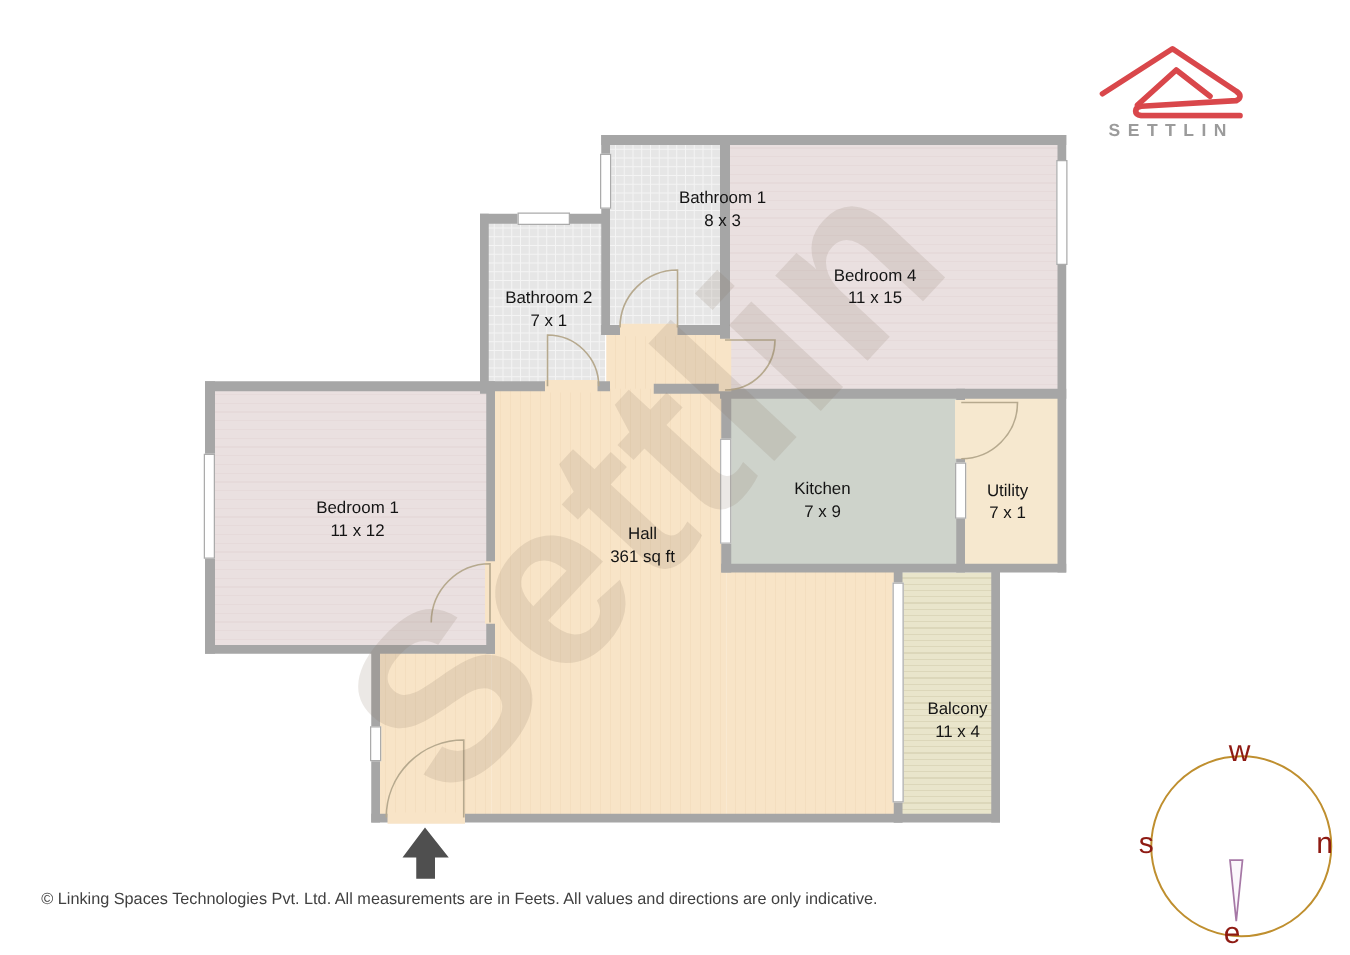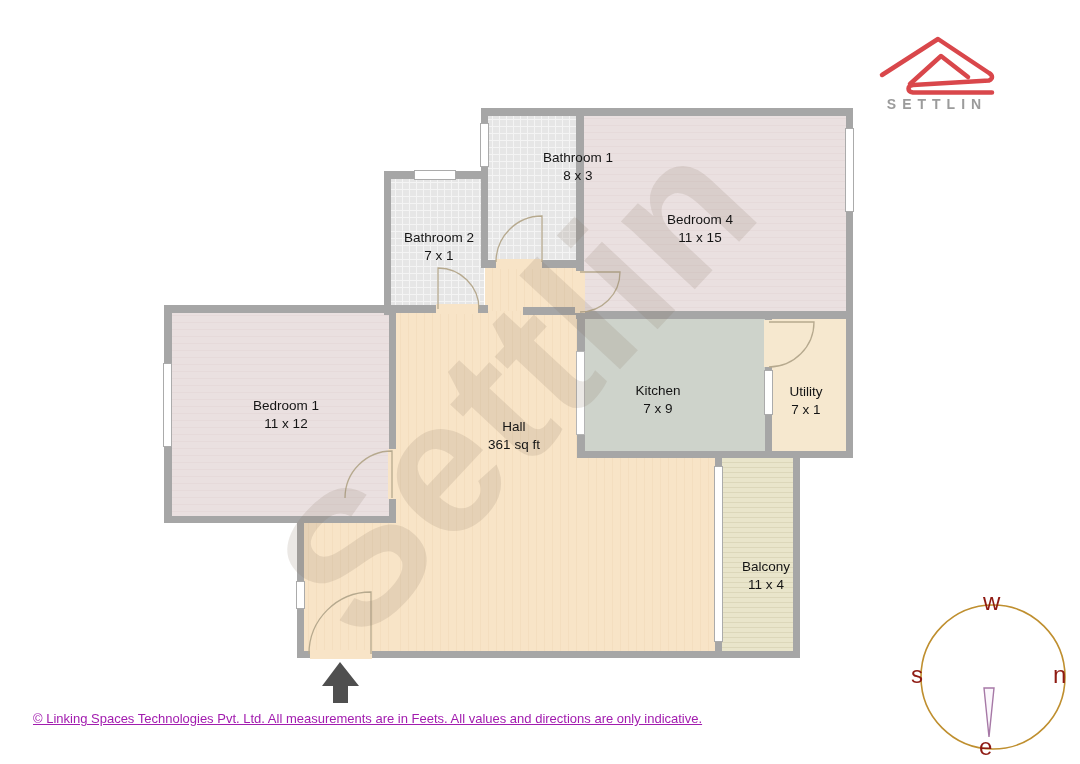--- a/index.html
+++ b/index.html
@@ -30,21 +30,21 @@
   .watermark{position:absolute;left:165px;top:105px;width:700px;height:560px;
     display:flex;align-items:center;justify-content:center;pointer-events:none;}
   .watermark span{transform:rotate(-47deg);font-size:190px;font-weight:600;
     color:rgba(128,112,92,0.16);letter-spacing:2px;}
   
   .brand-text{position:absolute;left:878px;top:96px;width:118px;text-align:center;
     font-size:14px;font-weight:bold;letter-spacing:6px;color:#9b9b9b;}
   
   .compass-letter{position:absolute;font-size:24px;color:#8e1a12;}
   
-  .footer{position:absolute;left:33px;top:711px;font-size:13px;color:#a21caf;text-decoration:underline;}
+  .footer{position:absolute;left:33px;top:711px;font-size:13px;color:#404040;}
 </style>
 </head>
 <body>
 
 <div class="page">
 
   <div class="fill fill-tile" style="left:485px;top:112px;width:95px;height:152px;"></div>
   <div class="fill fill-pink" style="left:580px;top:112px;width:270px;height:203px;"></div>
   <div class="fill fill-tile" style="left:388px;top:175px;width:96px;height:136px;"></div>
   <div class="fill fill-pink" style="left:168px;top:309px;width:225px;height:211px;"></div>

